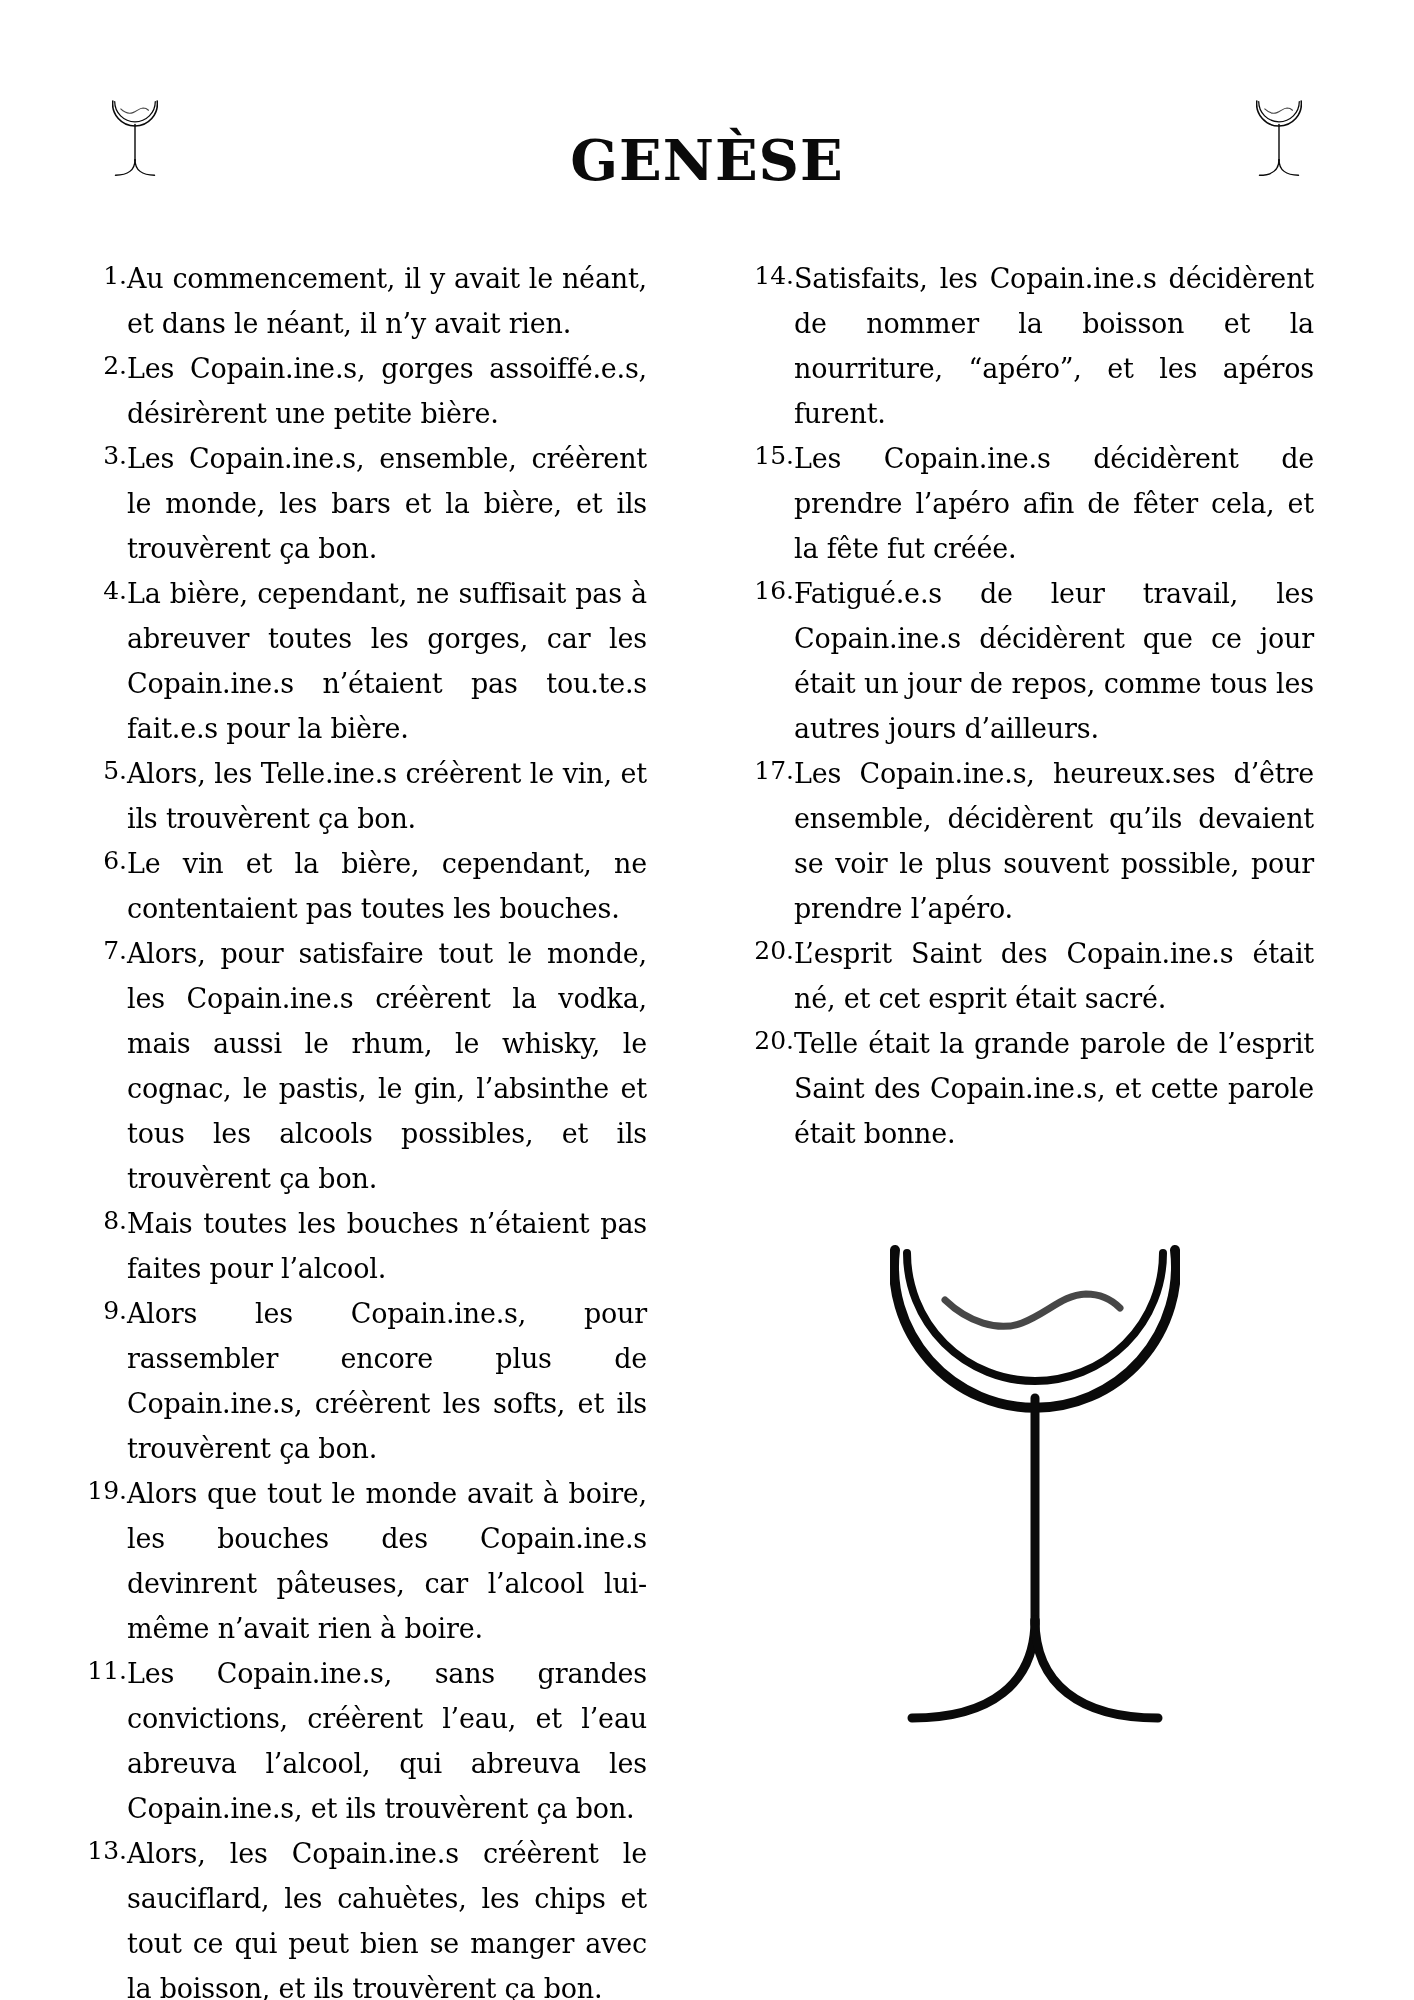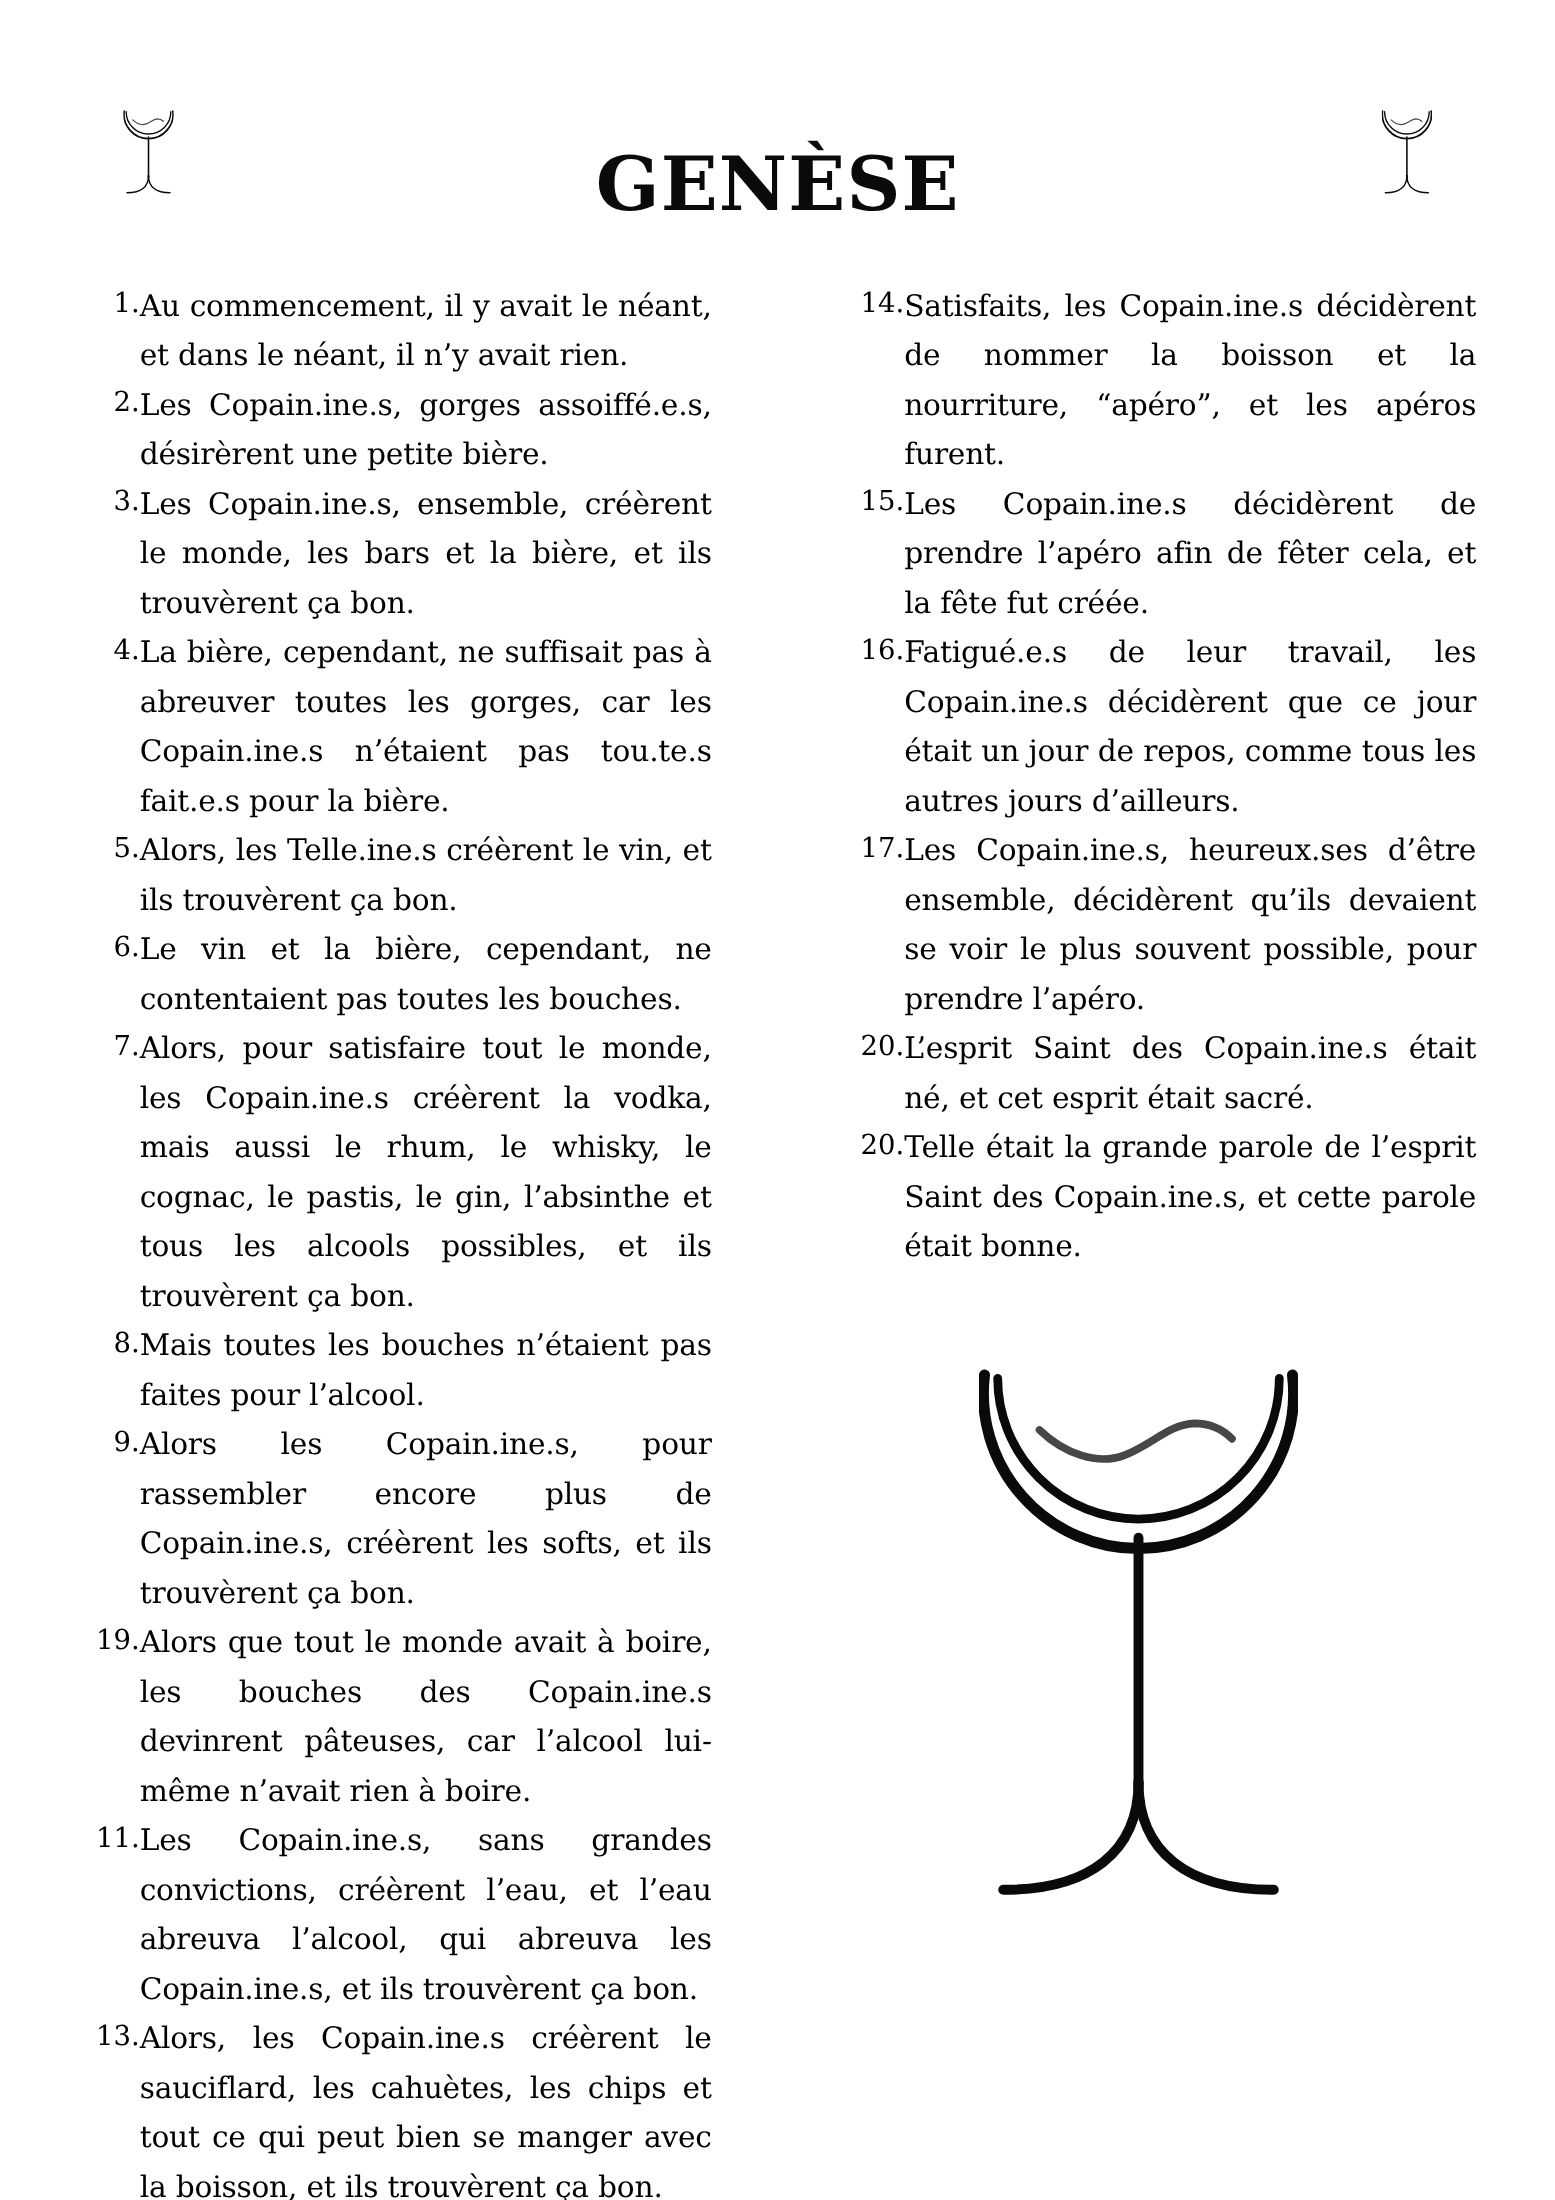--- a/index.html
+++ b/index.html
@@ -9,36 +9,36 @@
     position:relative;
     overflow:hidden;
     font-family:"DejaVu Serif", serif;
     color:#000;
   }
   .page-title{
     position:absolute;
     top:72px;left:0;width:100%;
     text-align:center;
     font-weight:bold;
-    font-size:68px;
+    font-size:56px;
     line-height:100px;
     letter-spacing:1px;
     color:#0a0a0a;
   }
   .glass-small{position:absolute;width:46px;height:78px;}
   .glass-small.left{left:112px;top:99px;}
   .glass-small.right{left:1256px;top:99px;}
   .glass-big{position:absolute;left:890px;top:1238px;width:290px;height:490px;}
   .column{
     position:absolute;
     top:256px;
     width:562px;
   }
   .column.left{left:85px;}
-  .column.right{left:780px;}
+  .column.right{left:752px;}
   .verse{display:flex;align-items:flex-start;}
   .verse-num{
     flex:none;
     width:42px;
     text-align:right;
     font-size:25px;
     line-height:39.3px;
     font-weight:normal;
     white-space:nowrap;
   }

